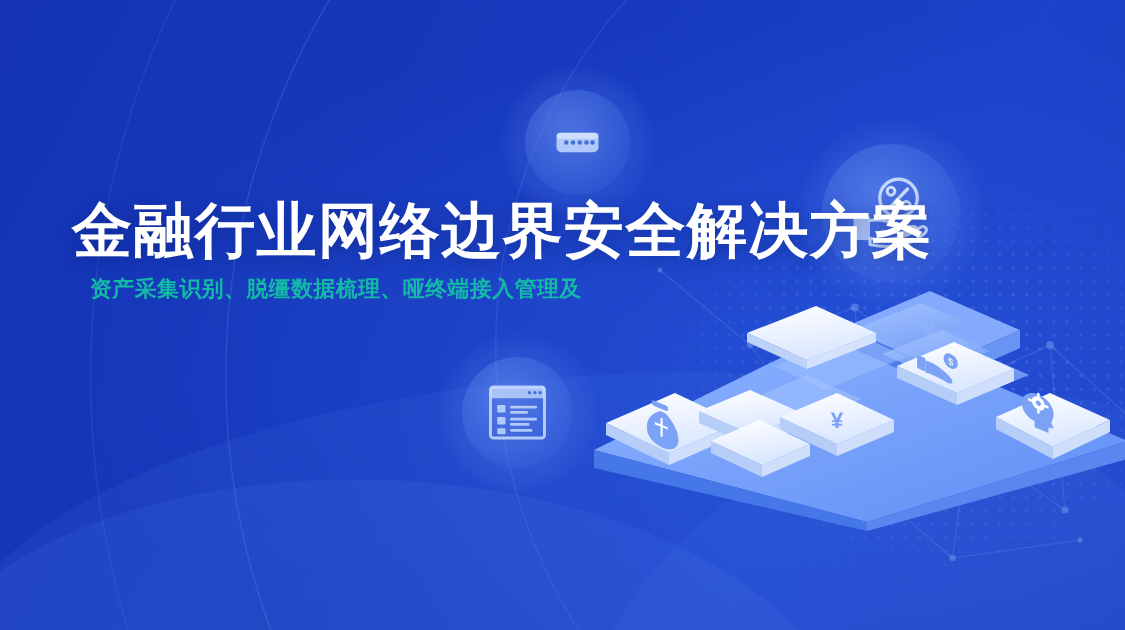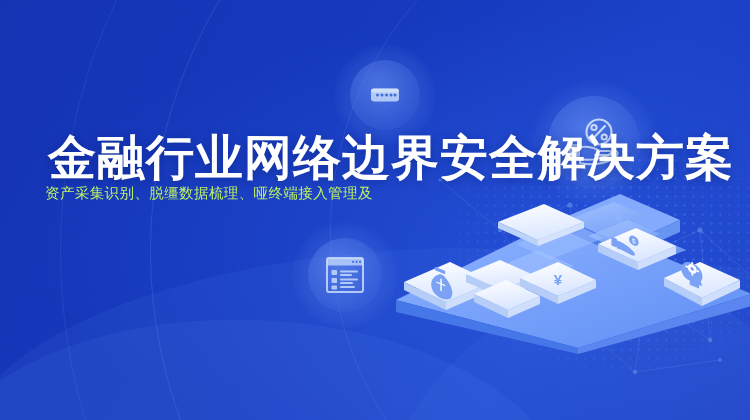--- a/index.html
+++ b/index.html
@@ -108,37 +108,37 @@
   #icon-doc     { left: 308px; top: 238px; width: 74px;  height: 74px; }
 
   
   #platform { position: absolute; left: 388px; top: 182px; width: 372px; height: 172px; }
 
   
   #headline {
     position: absolute;
     left: 48px;
     top: 126px;
-    font-size: 48px;
+    font-size: 40px;
     font-weight: bold;
     color: #ffffff;
     letter-spacing: 1px;
     white-space: nowrap;
     text-shadow: 0 2px 10px rgba(5,20,90,0.35);
     z-index: 6;
   }
   #subtitle {
     position: absolute;
-    left: 45px;
+    left: 60px;
     top: 182px;
     width: 380px;
     font-size: 14.5px;
-    font-weight: normal;
+    font-weight: bold;
     line-height: 22px;
-    color: #bef264;
+    color: #14b8a6;
     letter-spacing: 0.4px;
     z-index: 6;
   }
   #subtitle div { white-space: nowrap; }
 </style>
 </head>
 <body>
 
 <div id="banner">
 

